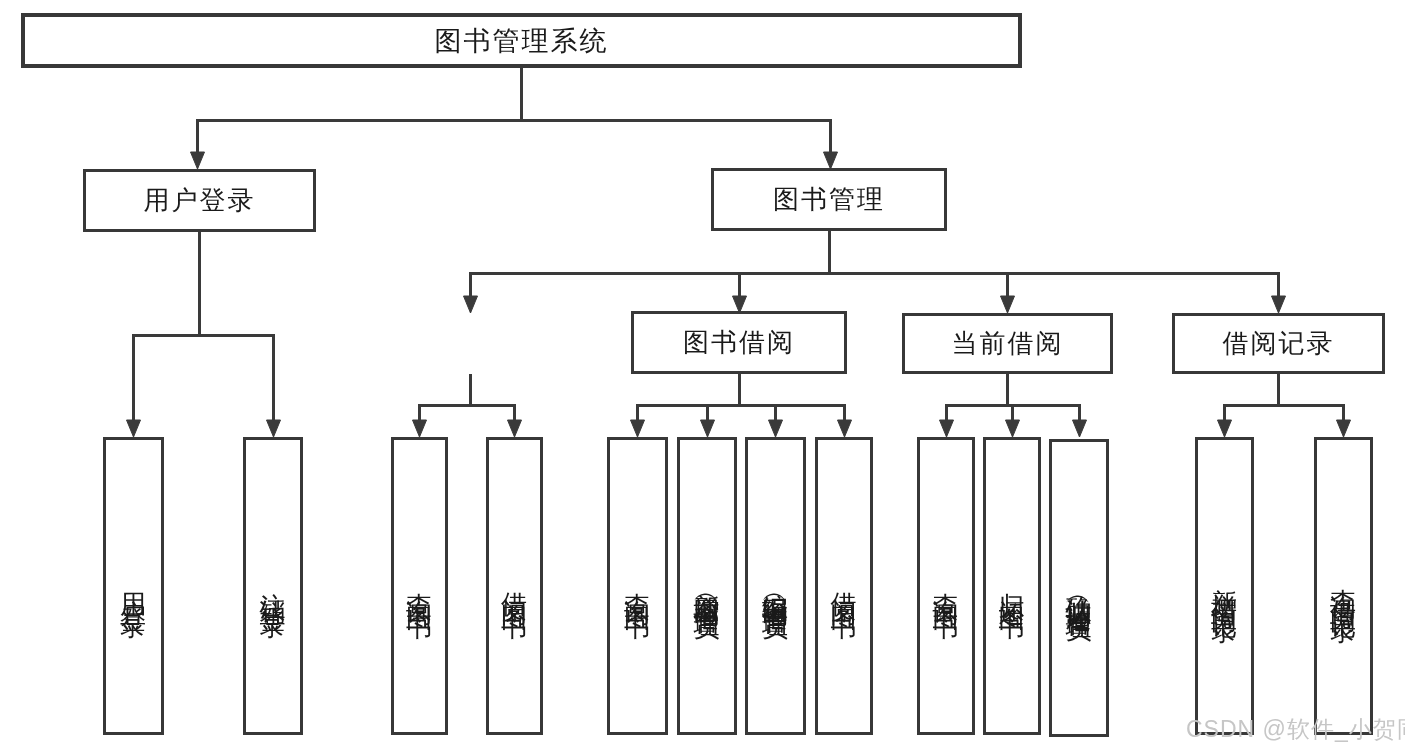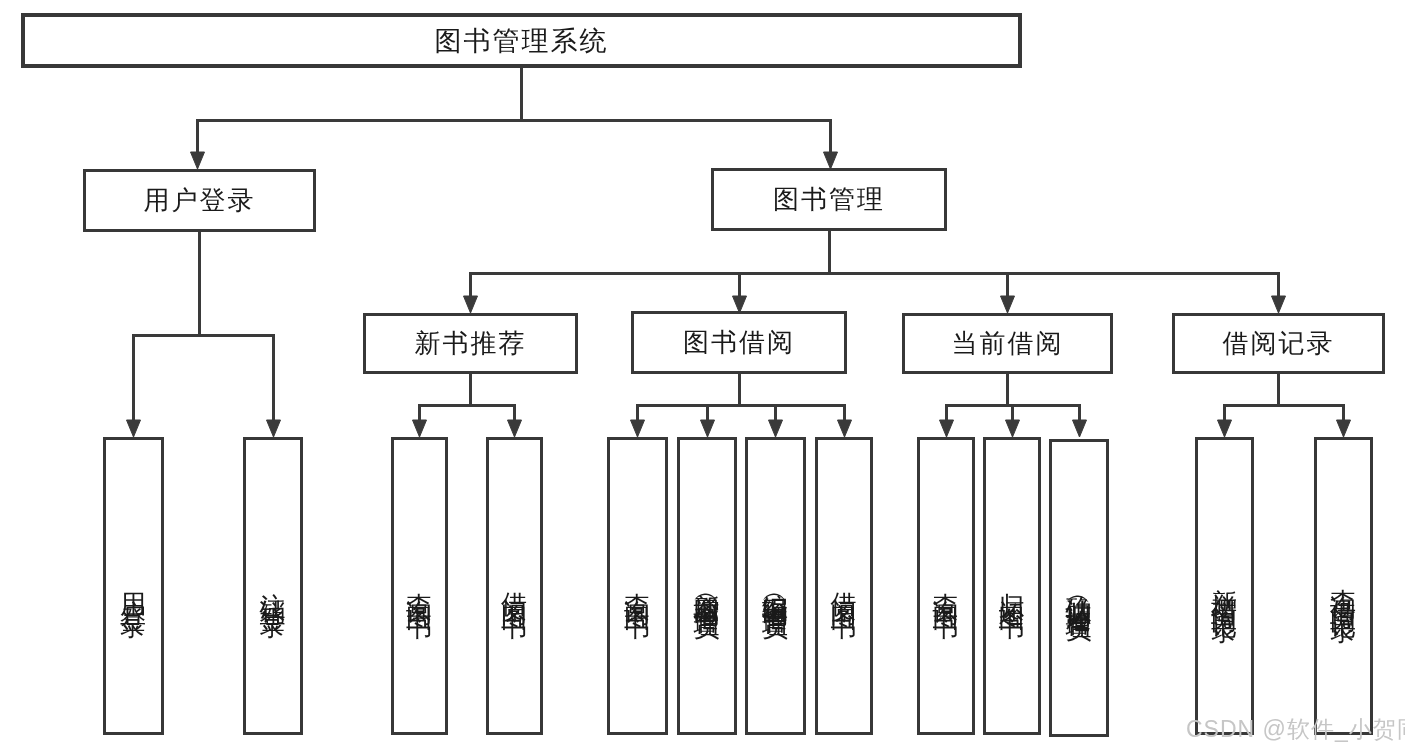--- a/index.html
+++ b/index.html
@@ -110,23 +110,20 @@
     <span>图书管理系统</span>
   </div>
 
   <div class="node" style="left:83px;top:169px;width:233px;height:63px;">
     <span>用户登录</span>
   </div>
   <div class="node" style="left:711px;top:168px;width:236px;height:63px;text-align:center;">
     <span>图书管理</span>
   </div>
 
-  <div class="node" style="left:363px;top:313px;width:215px;height:61px;">
-    <span>新书推荐</span>
-  </div>
   <div class="node" style="left:631px;top:311px;width:216px;height:63px;font-family:Liberation Mono, monospace;">
     <span>图书借阅</span>
   </div>
   <div class="node" style="left:902px;top:313px;width:211px;height:61px;">
     <span>当前借阅</span>
   </div>
   <div class="node" style="left:1172px;top:313px;width:213px;height:61px;align-items:center;">
     <span>借阅记录</span>
   </div>
 

